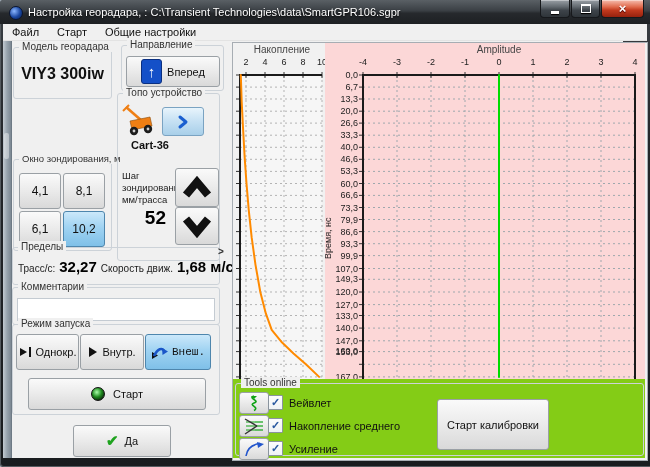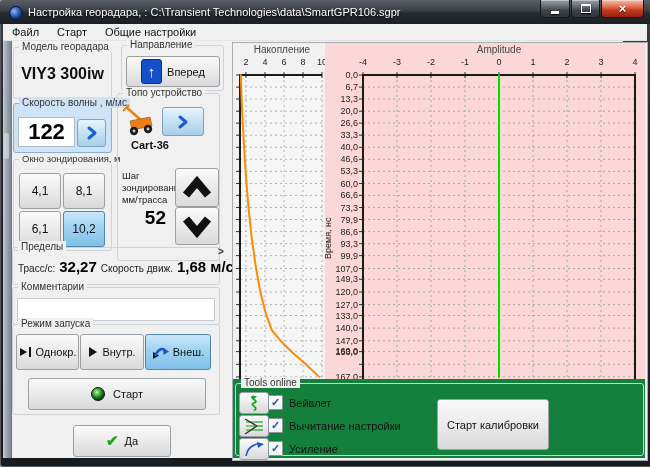--- a/index.html
+++ b/index.html
@@ -64,21 +64,21 @@
   #ok-glyph{color:#1fa31f;font-size:15px;font-weight:bold;margin-right:6px;}
   
   #chart-panel{position:absolute;left:229px;top:1px;width:414px;height:417px;border:1px solid #a7adb3;background:#f1f1f1;}
   #pink-zone{position:absolute;left:92px;top:0;width:320px;height:336px;background:#fcd7d7;}
   #left-chart-zone{position:absolute;left:0;top:0;width:92px;height:336px;background:#f1f1f1;}
   #time-axis-title{position:absolute;left:90px;top:143px;height:104px;width:13px;font-size:9px;color:#222;
                    writing-mode:vertical-rl;transform:rotate(180deg);text-align:center;}
   #ylabels{position:absolute;left:95px;top:0;width:31px;height:336px;}
   .ytick{position:absolute;right:1px;width:100%;text-align:right;font-size:9px;color:#222;line-height:10px;}
   
-  #tools-zone{position:absolute;left:0;top:336px;width:412px;height:79px;background:#15803d;}
+  #tools-zone{position:absolute;left:0;top:336px;width:412px;height:79px;background:#84cc16;}
   #grp-tools{left:2px;top:4px;width:407px;height:71px;}
   .tool-btn{width:28px;height:20px;}
   .cbrow{position:absolute;display:flex;align-items:center;gap:6px;}
   .cbbox{width:13px;height:13px;background:linear-gradient(#fdfdfd,#eef2f5);border:1px solid #8a949e;border-radius:1px;
          display:flex;align-items:center;justify-content:center;font-size:11px;font-weight:bold;color:#2b5aa0;line-height:11px;}
   .cblabel{font-size:11px;color:#111;}
   svg{display:block;}
 </style>
 </head>
 <body>
@@ -110,29 +110,20 @@
   <div id="client">
     <div id="left-splitter">
         <div class="grip"></div>
       </div>
 
     <div class="grp" style="left:10px;top:6px;width:97px;height:50px;">
       <span class="grp-label">Модель георадара</span>
       <div id="model-value">VIY3 300iw</div>
     </div>
 
-    <div class="grp" id="grp-velocity" style="left:10px;top:62px;width:97px;height:48px;">
-      <span class="grp-label">Скорость волны , м/мс</span>
-      <div id="velocity-input">122</div>
-      <div class="btn chev-btn" style="left:63px;top:15px;width:27px;height:26px;">
-        <svg width="14" height="18" viewBox="0 0 14 18">
-            <polyline points="4,4 10,9 4,14" fill="none" stroke="#1a5fd0" stroke-width="3" stroke-linecap="round" stroke-linejoin="round"></polyline>
-          </svg>
-      </div>
-    </div>
 
     <div class="grp" style="left:10px;top:118px;width:97px;height:90px;">
       <span class="grp-label" style="font-size:9.5px;">Окно зондирования, м</span>
       <div class="btn wbtn" style="left:5px;top:13px;">4,1</div>
       <div class="btn wbtn" style="left:49px;top:13px;">8,1</div>
       <div class="btn wbtn" style="left:5px;top:51px;">6,1</div>
       <div class="btn wbtn sel" style="left:49px;top:51px;">10,2</div>
     </div>
 
     <div class="grp" style="left:118px;top:4px;width:101px;height:44px;">
@@ -204,21 +195,21 @@
         <span>Однокр.</span>
       </div>
       <div class="btn" style="left:67px;top:9px;width:62px;height:34px;">
         <span class="micon">
             <svg width="10" height="12" viewBox="0 0 10 12">
               <polygon points="1,1 1,11 9,6" fill="#111"></polygon>
             </svg>
           </span>
         <span>Внутр.</span>
       </div>
-      <div class="btn sel" style="left:132px;top:9px;width:64px;height:34px;">
+      <div class="btn sel" style="left:132px;top:9px;width:64px;height:34px;font-family:Liberation Mono, monospace;">
         <span class="micon">
             <svg width="17" height="13" viewBox="0 0 17 13">
               <polygon points="1,6 1,13 7,9.5" fill="#111"></polygon>
               <path d="M3,10 C7,2 11,2 13,4.5" fill="none" stroke="#1a56c8" stroke-width="2.6"></path>
               <polygon points="11,2 17,5.5 11.5,9" fill="#1a56c8"></polygon>
             </svg>
           </span>
         <span>Внеш.</span>
       </div>
       <div class="btn" style="left:15px;top:53px;width:176px;height:30px;">
@@ -450,21 +441,21 @@
                 <path d="M3,15 Q4.5,4 17,2.5" fill="none" stroke="#2255cc" stroke-width="1.6"></path>
                 <polygon points="14,1 21,3 15,7" fill="#2255cc"></polygon>
               </svg>
           </div>
           <div class="cbrow" style="left:32px;top:11px;">
             <span class="cbbox">✓</span>
             <span class="cblabel">Вейвлет</span>
           </div>
           <div class="cbrow" style="left:32px;top:34px;">
             <span class="cbbox">✓</span>
-            <span class="cblabel">Вычитание настройки</span>
+            <span class="cblabel">Накопление среднего</span>
           </div>
           <div class="cbrow" style="left:32px;top:57px;">
             <span class="cbbox">✓</span>
             <span class="cblabel">Усиление</span>
           </div>
           <div class="btn" style="left:201px;top:15px;width:110px;height:49px;">Старт калибровки</div>
         </div>
       </div>
     </div>
   </div>

